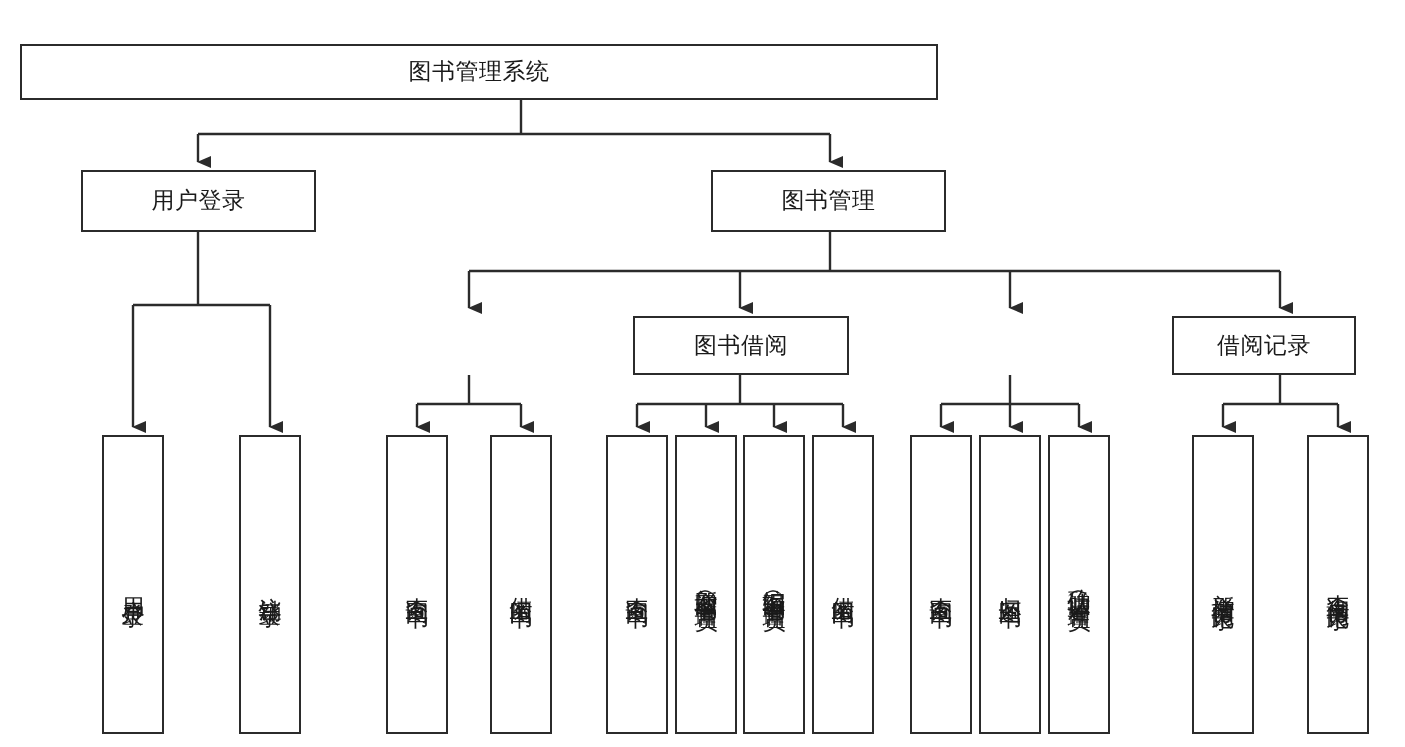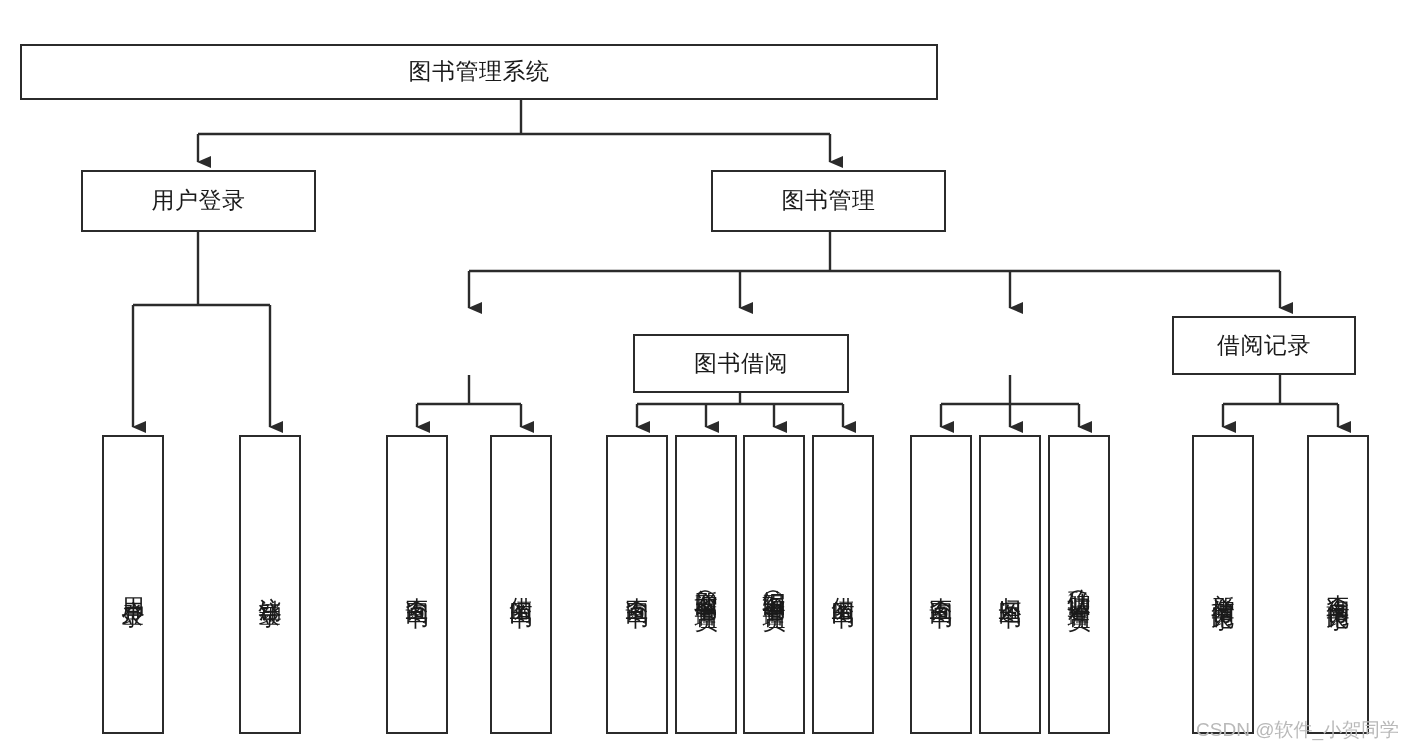--- a/index.html
+++ b/index.html
@@ -141,21 +141,21 @@
 
   <div class="node horiz" style="left:81px; top:170px; width:235px; height:62px;">
     <span class="label">用户登录</span>
   </div>
 
   <div class="node horiz" style="left:711px; top:170px; width:235px; height:62px;">
     <span class="label">图书管理</span>
   </div>
 
 
-  <div class="node horiz" style="left:633px; top:316px; width:216px; height:59px;margin-top:18px;">
+  <div class="node horiz" style="left:633px; top:316px; width:216px; height:59px;">
     <span class="label">图书借阅</span>
   </div>
 
 
   <div class="node horiz" style="left:1172px; top:316px; width:184px; height:59px;">
     <span class="label">借阅记录</span>
   </div>
 
   <div class="node vert" style="left:102px; top:435px; width:62px; height:299px;">
     <span class="label">用户登录</span>
@@ -202,15 +202,14 @@
   </div>
 
   <div class="node vert" style="left:1192px; top:435px; width:62px; height:299px;">
     <span class="label">新增借阅记录</span>
   </div>
 
   <div class="node vert" style="left:1307px; top:435px; width:62px; height:299px;">
     <span class="label">查询借阅记录</span>
   </div>
 
-  <div class="watermark">CSDN @软件_小贺同学</div>
 
 </div>
 
 </body></html>

